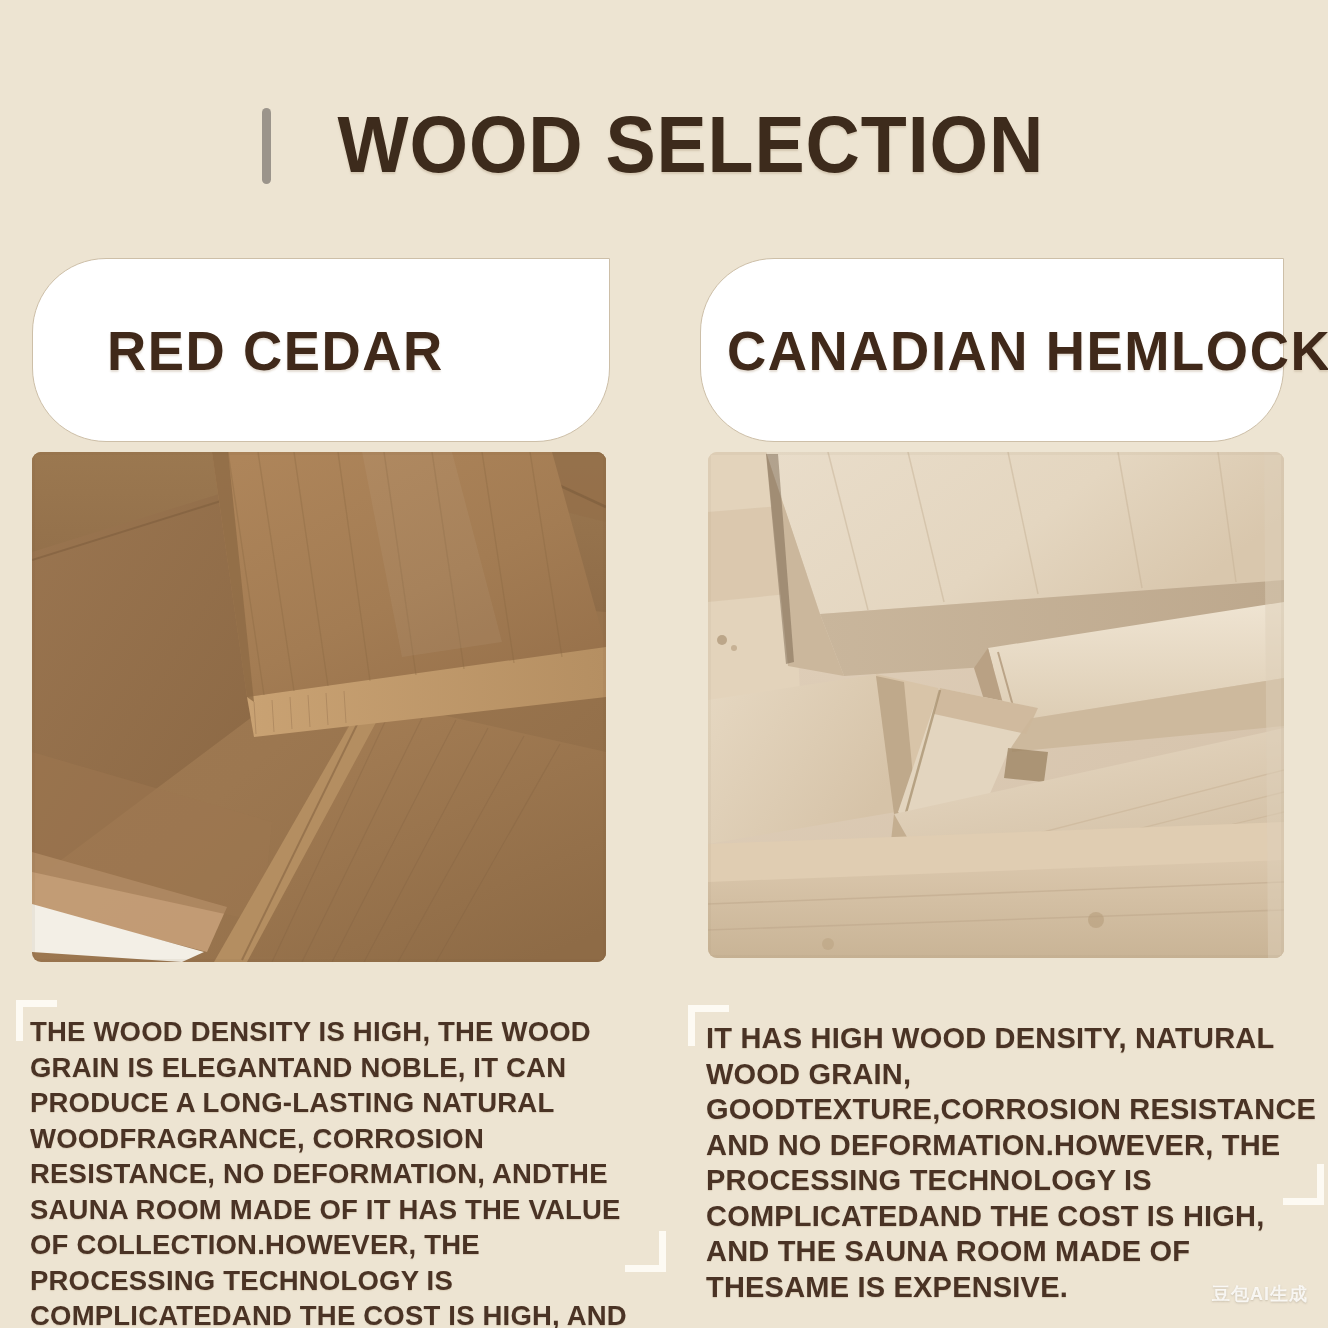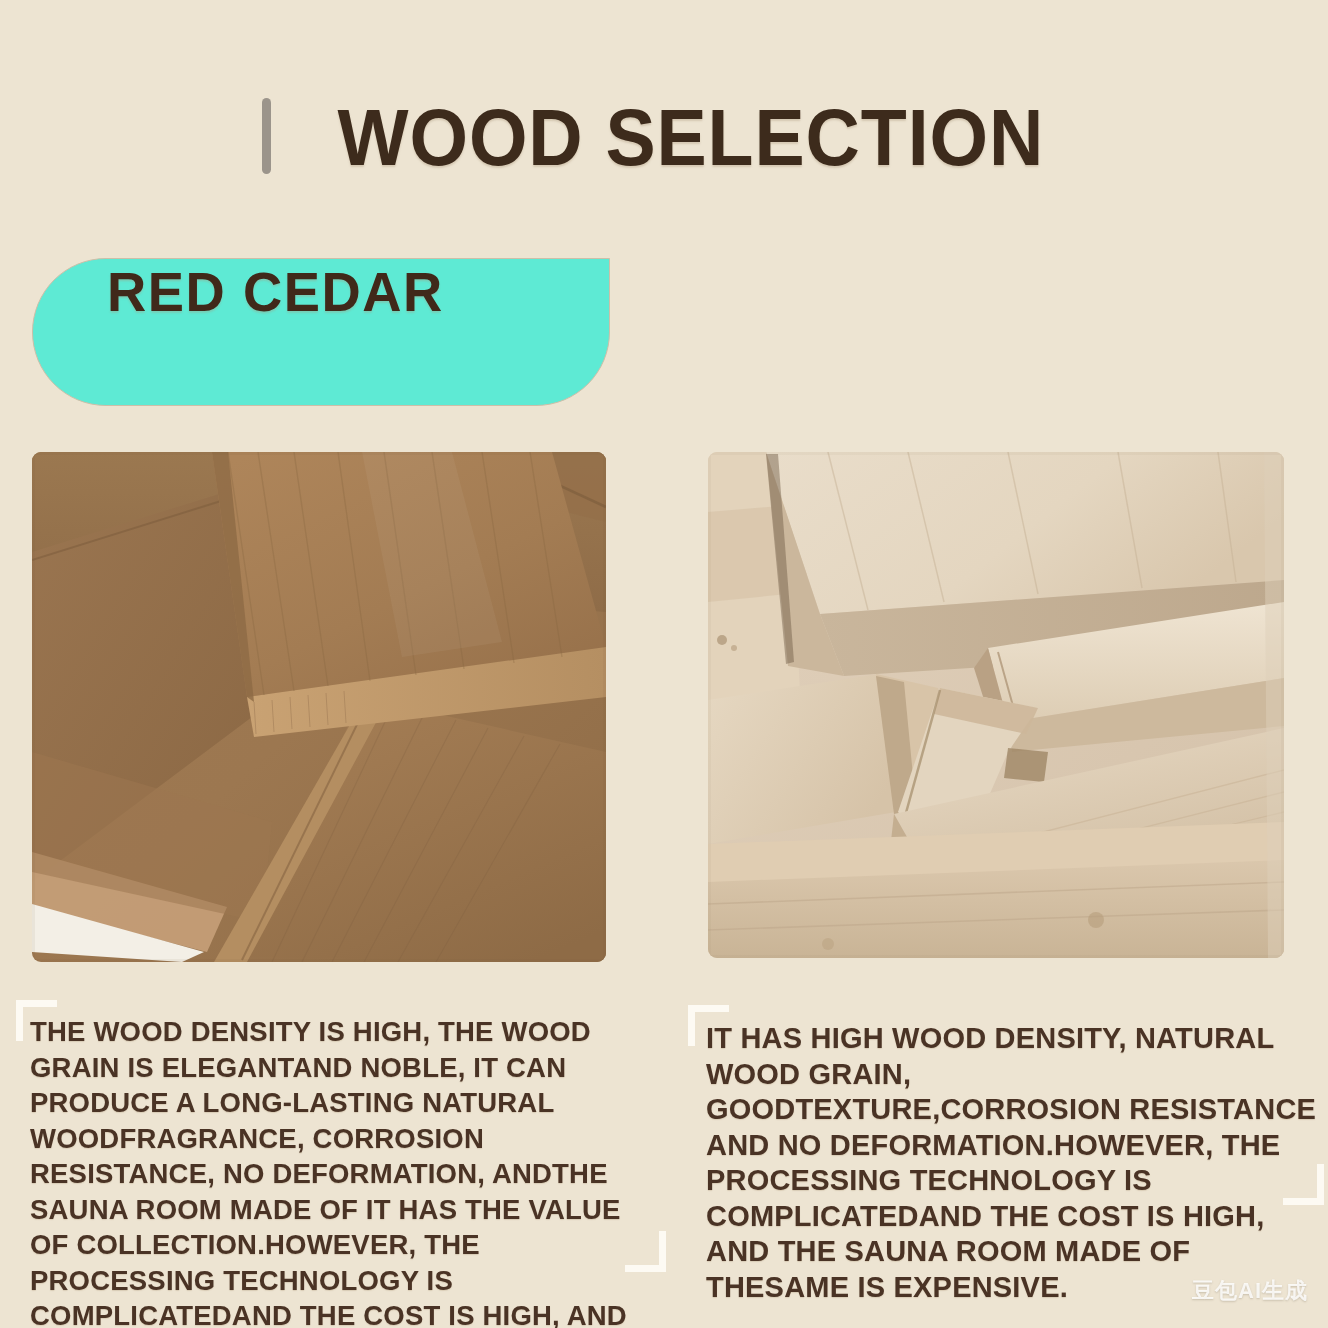--- a/index.html
+++ b/index.html
@@ -22,20 +22,21 @@
   }
 
   
   .title-row {
     position: absolute;
     left: 0;
     top: 96px;
     width: 1328px;
     height: 98px;
     display: flex;
+    align-items: center;
     justify-content: center;
   }
   .title-bar {
     width: 9px;
     height: 76px;
     background: #9b948b;
     border-radius: 5px;
     margin-right: 44px;
     margin-top: 2px;
   }
@@ -54,26 +55,27 @@
   
   .tabs {
     position: absolute;
     top: 258px;
     left: 0;
     width: 1328px;
     height: 148px;
   }
   .pill {
     position: absolute;
-    height: 148px;
+    height: 184px;
     border: 1.6px solid #cdbfa8;
-    background: #5eead4;
+    background: #ffffff;
     border-radius: 74px 0 74px 74px;
     box-sizing: border-box;
     display: flex;
+    align-items: center;
   }
   .pill-label {
     font-size: 56px;
     font-weight: 700;
     letter-spacing: 1.6px;
     color: #40291a;
     white-space: nowrap;
     text-shadow: 0 2px 2px rgba(170,150,120,.32);
     transform: scaleX(0.97);
     transform-origin: left center;
@@ -124,40 +126,43 @@
     pointer-events: none;
   }
   .bracket.tl { left: 0;  top: 0;  border-left: 7px solid #fdfaf3; border-top: 7px solid #fdfaf3; }
   .bracket.br { right: 0; bottom: 0; border-right: 7px solid #fdfaf3; border-bottom: 7px solid #fdfaf3; }
 
   
   .watermark {
     position: absolute;
     right: 20px;
     bottom: 22px;
-    font-size: 22px;
+    font-size: 18px;
     font-weight: 700;
     color: rgba(255,255,255,.82);
     letter-spacing: 1px;
     text-shadow: 0 1px 2px rgba(120,105,85,.3);
   }
 </style>
 </head>
 <body>
 
 <div class="page">
 
   <div class="title-row">
     <div class="title-bar"></div>
     <div class="title-text">WOOD SELECTION</div>
   </div>
 
   <div class="tabs">
     <div class="pill" id="pill-left">
       <span class="pill-label">RED CEDAR</span>
+    </div>
+    <div class="pill" id="pill-right">
+      <span class="pill-label">CANADIAN HEMLOCK</span>
     </div>
   </div>
 
   <div class="photo" id="photo-left">
     <svg viewBox="0 0 574 510" preserveAspectRatio="none">
       <defs>
         <linearGradient id="cedarBase" x1="0" y1="0" x2="1" y2="1">
           <stop offset="0" stop-color="#a07a52"></stop>
           <stop offset="0.5" stop-color="#9c7750"></stop>
           <stop offset="1" stop-color="#8d6a45"></stop>

